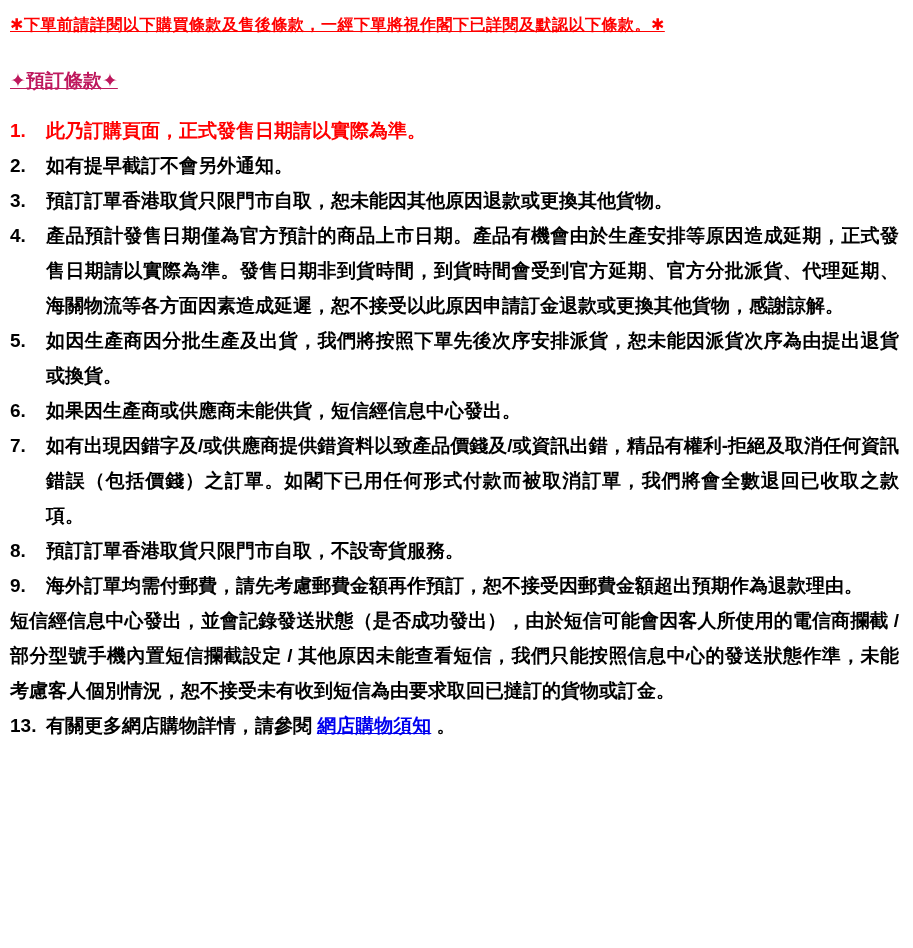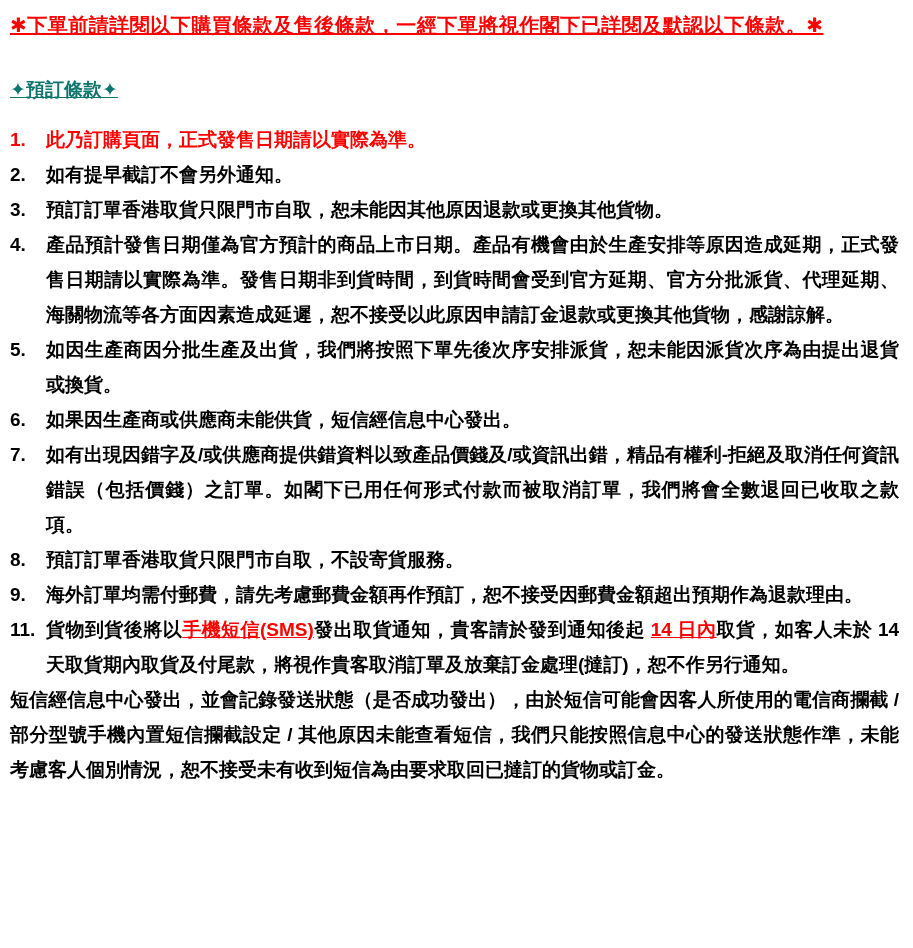--- a/index.html
+++ b/index.html
@@ -13,28 +13,28 @@
     font-family: "Liberation Sans", "DejaVu Sans", sans-serif;
     font-weight: 700;
     color: var(--text-black, #000000);
     box-sizing: border-box;
   }
   .page {
     padding: 8px 14px 10px 10px;
   }
   .warning-title {
     color: var(--warning-red, #ff0000);
-    font-size: 20px;
+    font-size: 16px;
     line-height: 30px;
     text-decoration: underline;
-    margin: 2px 0 12px 0;
+    margin: 2px 0 3px 0;
     letter-spacing: 0.5px;
   }
   .section-title {
-    color: #0f766e;
+    color: #be185d;
     font-size: 19px;
     line-height: 24px;
     text-decoration: underline;
     margin-top: 26px;
     display: inline-block;
   }
   .terms-list {
     margin-top: 20px;
   }
   .term {
@@ -104,20 +104,20 @@
       </div>
       <div class="term">
         <span class="num">8.</span>
         <span class="text"><span>預訂訂單香港取貨只限門市自取，不設寄貨服務。</span></span>
       </div>
       <div class="term">
         <span class="num">9.</span>
         <span class="text"><span>海外訂單均需付郵費，請先考慮郵費金額再作預訂，恕不接受因郵費金額超出預期作為退款理由。</span></span>
       </div>
       <div class="term">
-        <span class="num">11.</span>
-        <span class="text"><span>貨物到貨後將以</span><span class="seg-red-underline">手機短信(SMS)</span><span>發出取貨通知，貴客請於發到通知後起 </span><span class="seg-red-underline">14 日內</span><span>取貨，如客人未於 14 天取貨期內取貨及付尾款，將視作貴客取消訂單及放棄訂金處理(撻訂)，恕不作另行通知。</span></span>
+        <span class="text"><span>短信經信息中心發出，並會記錄發送狀態（是否成功發出），由於短信可能會因客人所使用的電信商攔截 / 部分型號手機內置短信攔截設定 / 其他原因未能查看短信，我們只能按照信息中心的發送狀態作準，未能考慮客人個別情況，恕不接受未有收到短信為由要求取回已撻訂的貨物或訂金。</span></span>
       </div>
       <div class="term">
-        <span class="text"><span>短信經信息中心發出，並會記錄發送狀態（是否成功發出），由於短信可能會因客人所使用的電信商攔截 / 部分型號手機內置短信攔截設定 / 其他原因未能查看短信，我們只能按照信息中心的發送狀態作準，未能考慮客人個別情況，恕不接受未有收到短信為由要求取回已撻訂的貨物或訂金。</span></span>
+        <span class="num">13.</span>
+        <span class="text"><span>有關更多網店購物詳情，請參閱 </span><span class="seg-link">網店購物須知</span><span> 。</span></span>
       </div>
     </div>
 </div>
 
 </body></html>

